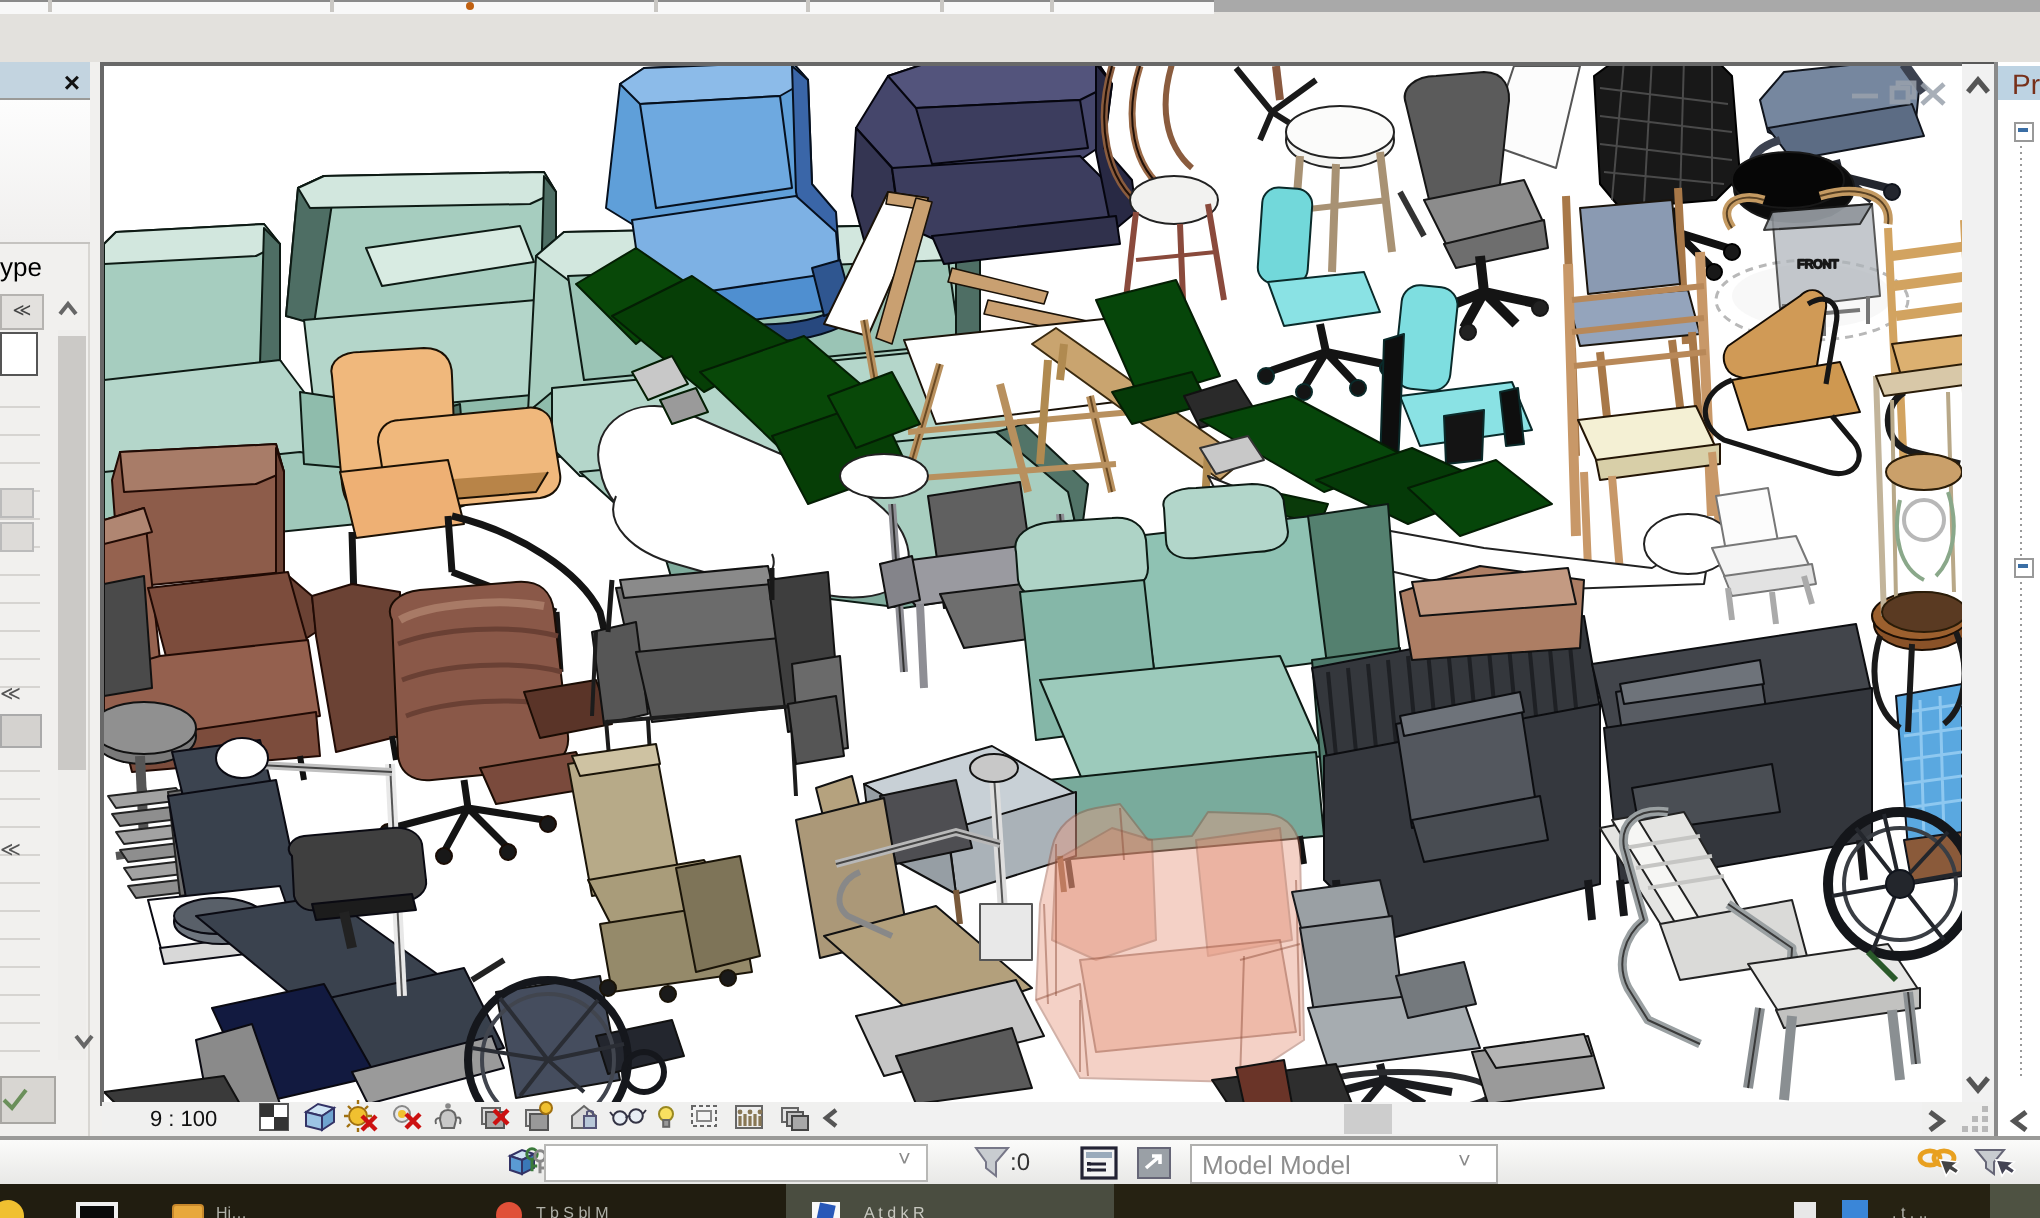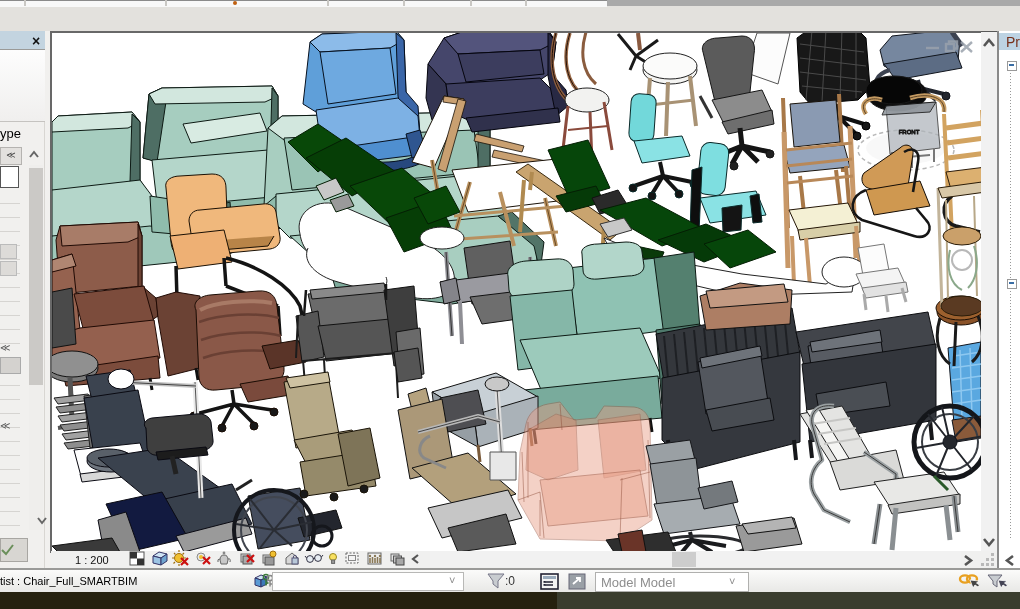--- a/index.html
+++ b/index.html
@@ -50,21 +50,21 @@
 
 <div class="abs" style="left:981px;top:31px;width:16px;height:520px;background:#f1f1f1;border-top:1px solid #585858"></div>
 <svg class="abs" style="left:982px;top:38px" width="14" height="10">
       <path d="M2,8 L7,2 L12,8" fill="none" stroke="#555" stroke-width="2.6"></path>
     </svg>
 <svg class="abs" style="left:982px;top:537px" width="14" height="10">
       <path d="M2,2 L7,8 L12,2" fill="none" stroke="#555" stroke-width="2.6"></path>
     </svg>
 
 <div class="abs" style="left:51px;top:551px;width:946px;height:19px;background:#f0f0ef"></div>
-<div class="abs" style="left:75px;top:554px;width:60px;height:12px;color:#111;font-size:11px">1 : 200</div>
+<div class="abs" style="left:75px;top:554px;width:60px;height:12px;color:#111;font-size:11px">9 : 100</div>
 <div class="abs" style="left:430px;top:551px;width:531px;height:16px;background:#f1f1f1"></div>
 <div class="abs" style="left:672px;top:552px;width:24px;height:15px;background:#cdcdcd"></div>
 <svg class="abs" style="left:962px;top:554px" width="12" height="12">
       <path d="M3,2 L9,6.5 L3,11" fill="none" stroke="#555" stroke-width="2.6"></path>
     </svg>
 <svg class="abs" style="left:981px;top:551px" width="16" height="19">
       <g fill="#b9b9b9">
         <rect x="10" y="12" width="3" height="3"></rect>
         <rect x="10" y="7" width="3" height="3"></rect>
         <rect x="5" y="12" width="3" height="3"></rect>
@@ -82,21 +82,20 @@
 <div class="abs" style="left:1010px;top:73px;width:1px;height:205px;background:repeating-linear-gradient(180deg,#999 0,#999 1px,#fff 1px,#fff 3px)"></div>
 <div class="abs" style="left:1007px;top:279px;width:8px;height:8px;background:#fff;border:1px solid #999"></div>
 <div class="abs" style="left:1009px;top:282px;width:5px;height:2px;background:#3a6ea5"></div>
 <div class="abs" style="left:1010px;top:291px;width:1px;height:248px;background:repeating-linear-gradient(180deg,#999 0,#999 1px,#fff 1px,#fff 3px)"></div>
 <svg class="abs" style="left:1004px;top:554px;z-index:9" width="12" height="12">
       <path d="M9,2 L3,6.5 L9,11" fill="none" stroke="#555" stroke-width="2.6"></path>
     </svg>
 
 <div class="abs" style="left:0;top:568px;width:1020px;height:2px;background:#9a9a98"></div>
 <div class="abs" style="left:0;top:570px;width:1020px;height:22px;background:linear-gradient(180deg,#fbfbfa,#e8e8e6)"></div>
-<div class="abs" style="left:0;top:575px;width:260px;height:14px;color:#000;font-size:11px">tist : Chair_Full_SMARTBIM</div>
 <div class="abs" style="left:272px;top:572px;width:190px;height:17px;background:#fff;border:1px solid #b8b8b6"></div>
 <div class="abs" style="left:449px;top:574px;width:12px;height:12px;color:#8a8a8a;font-size:11px">˅</div>
 <div class="abs" style="left:505px;top:574px;width:20px;height:14px;color:#333;font-size:12px">:0</div>
 <div class="abs" style="left:595px;top:572px;width:152px;height:18px;background:#fff;border:1px solid #b0b0ae"></div>
 <div class="abs" style="left:601px;top:575px;width:100px;height:14px;color:#8e8e8e;font-size:13px">Model Model</div>
 <div class="abs" style="left:729px;top:575px;width:12px;height:12px;color:#8a8a8a;font-size:11px">˅</div>
 
 <div class="abs" style="left:0;top:592px;width:1020px;height:17px;background:#25210f"></div>
 <div class="abs" style="left:557px;top:592px;width:463px;height:17px;background:#3a3d2e"></div>
 
@@ -682,12 +681,30 @@
       <path d="M2,3 h16 l-6,7 v7 l-5,-4 v-3 Z" fill="#c8ccd0" stroke="#778"></path>
     </svg>
 <svg class="abs" style="left:958px;top:570px;z-index:8" width="60" height="20" viewBox="0 0 60 20">
  <ellipse cx="7" cy="9" rx="5" ry="3.6" fill="none" stroke="#e8a020" stroke-width="2.4"></ellipse>
  <ellipse cx="14" cy="9" rx="5" ry="3.6" fill="none" stroke="#e8a020" stroke-width="2.4"></ellipse>
  <path d="M12,10 l3,8 2,-3 3,2 1.5,-2 -3,-2 2.5,-2 Z" fill="#444" stroke="#fff" stroke-width="0.8"></path>
  <path d="M30,5 h14 l-5,6 v6 l-4,-3 v-3 Z" fill="#c8ccd0" stroke="#667"></path>
  <path d="M40,10 l3,8 2,-3 3,2 1.5,-2 -3,-2 2.5,-2 Z" fill="#445" stroke="#fff" stroke-width="0.8"></path>
 </svg>
 
+<div class="abs" style="left:0;top:592px;width:1020px;height:17px;z-index:9;overflow:hidden">
+ <div class="abs" style="left:0;top:0;width:557px;height:17px;background:#211d10"></div>
+ <div class="abs" style="left:557px;top:0;width:463px;height:17px;background:#262212"></div>
+      <div class="abs" style="left:995px;top:0;width:25px;height:17px;background:#4e5242"></div>
+ <div class="abs" style="left:393px;top:0;width:164px;height:17px;background:#4a4d40"></div>
+ <div class="abs" style="left:-4px;top:8px;width:16px;height:16px;background:#f0c030;border-radius:8px"></div>
+ <div class="abs" style="left:38px;top:9px;width:17px;height:12px;background:#0a0a0a;border:2px solid #f0f0f0"></div>
+ <div class="abs" style="left:86px;top:10px;width:14px;height:10px;background:#e8a83c;border:1px solid #c8882c;border-radius:2px"></div>
+ <div class="abs" style="left:108px;top:11px;width:26px;height:7px;color:#b0b0a8;font-size:8px;line-height:7px">Hi…</div>
+ <div class="abs" style="left:248px;top:9px;width:13px;height:13px;background:#e05038;border-radius:7px"></div>
+ <div class="abs" style="left:268px;top:11px;width:120px;height:8px;color:#b0b0a8;font-size:8px;line-height:8px">T  b  S   bl   M</div>
+ <div class="abs" style="left:406px;top:9px;width:14px;height:11px;background:#f8f8f8"></div>
+ <div class="abs" style="left:409px;top:10px;width:8px;height:9px;background:#2858b8;transform:rotate(12deg)"></div>
+ <div class="abs" style="left:432px;top:11px;width:110px;height:8px;color:#c8c8c0;font-size:8px;line-height:8px">A   t  d  k  R</div>
+ <div class="abs" style="left:897px;top:9px;width:11px;height:11px;background:#e8e8e8"></div>
+ <div class="abs" style="left:921px;top:8px;width:13px;height:12px;background:#3a86d8"></div>
+ <div class="abs" style="left:946px;top:11px;width:60px;height:8px;color:#b0b0a8;font-size:8px;line-height:8px">.  t  .  ..</div>
+</div>
 </div>
 </body></html>

